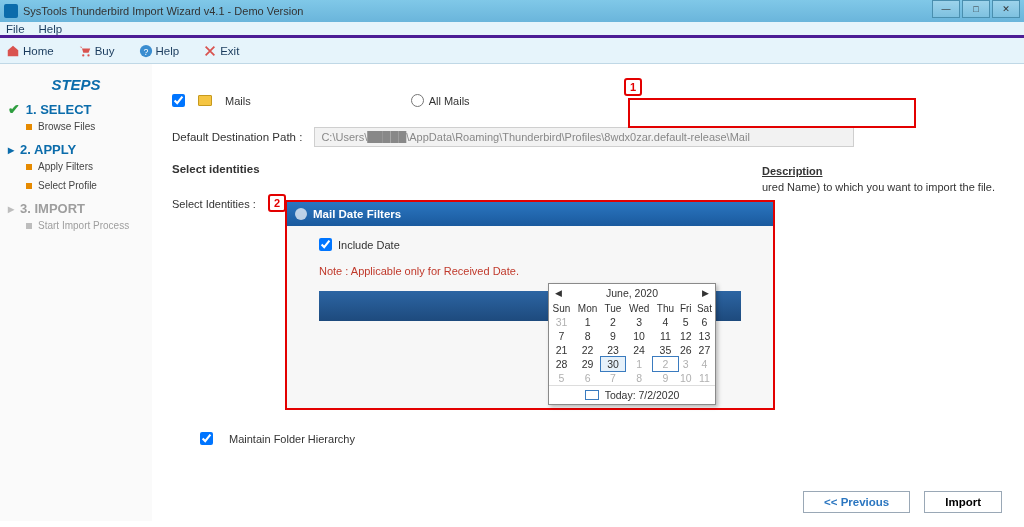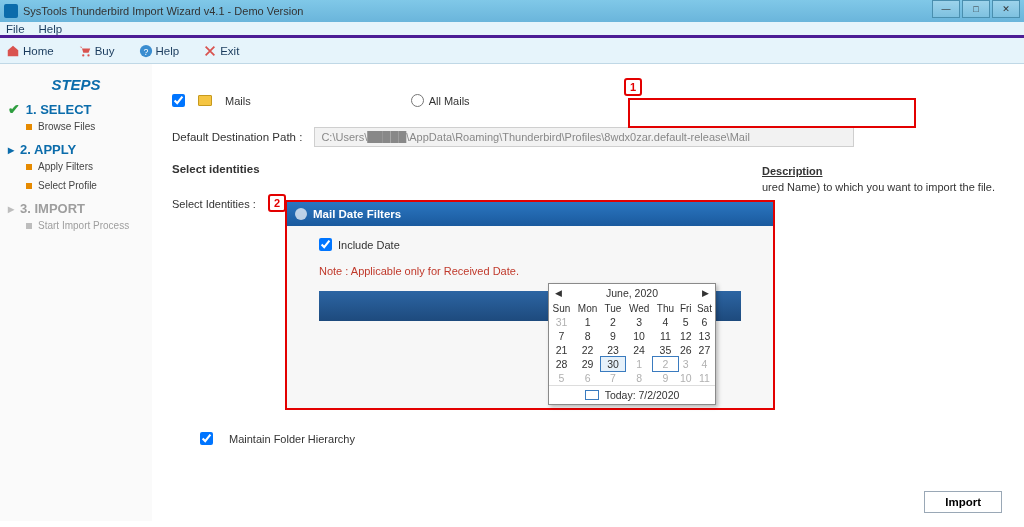--- a/index.html
+++ b/index.html
@@ -307,14 +307,15 @@
     <span>Today: 7/2/2020</span>
   </div>
 </div>
 
 <label class="maintain-row">
   <input type="checkbox" checked="" style="">
   <span>Maintain Folder Hierarchy</span>
 </label>
 
 <div class="footer">
+  <button class="fbtn prev">&lt;&lt; Previous</button>
   <button class="fbtn">Import</button>
 </div>
 
 </body></html>

